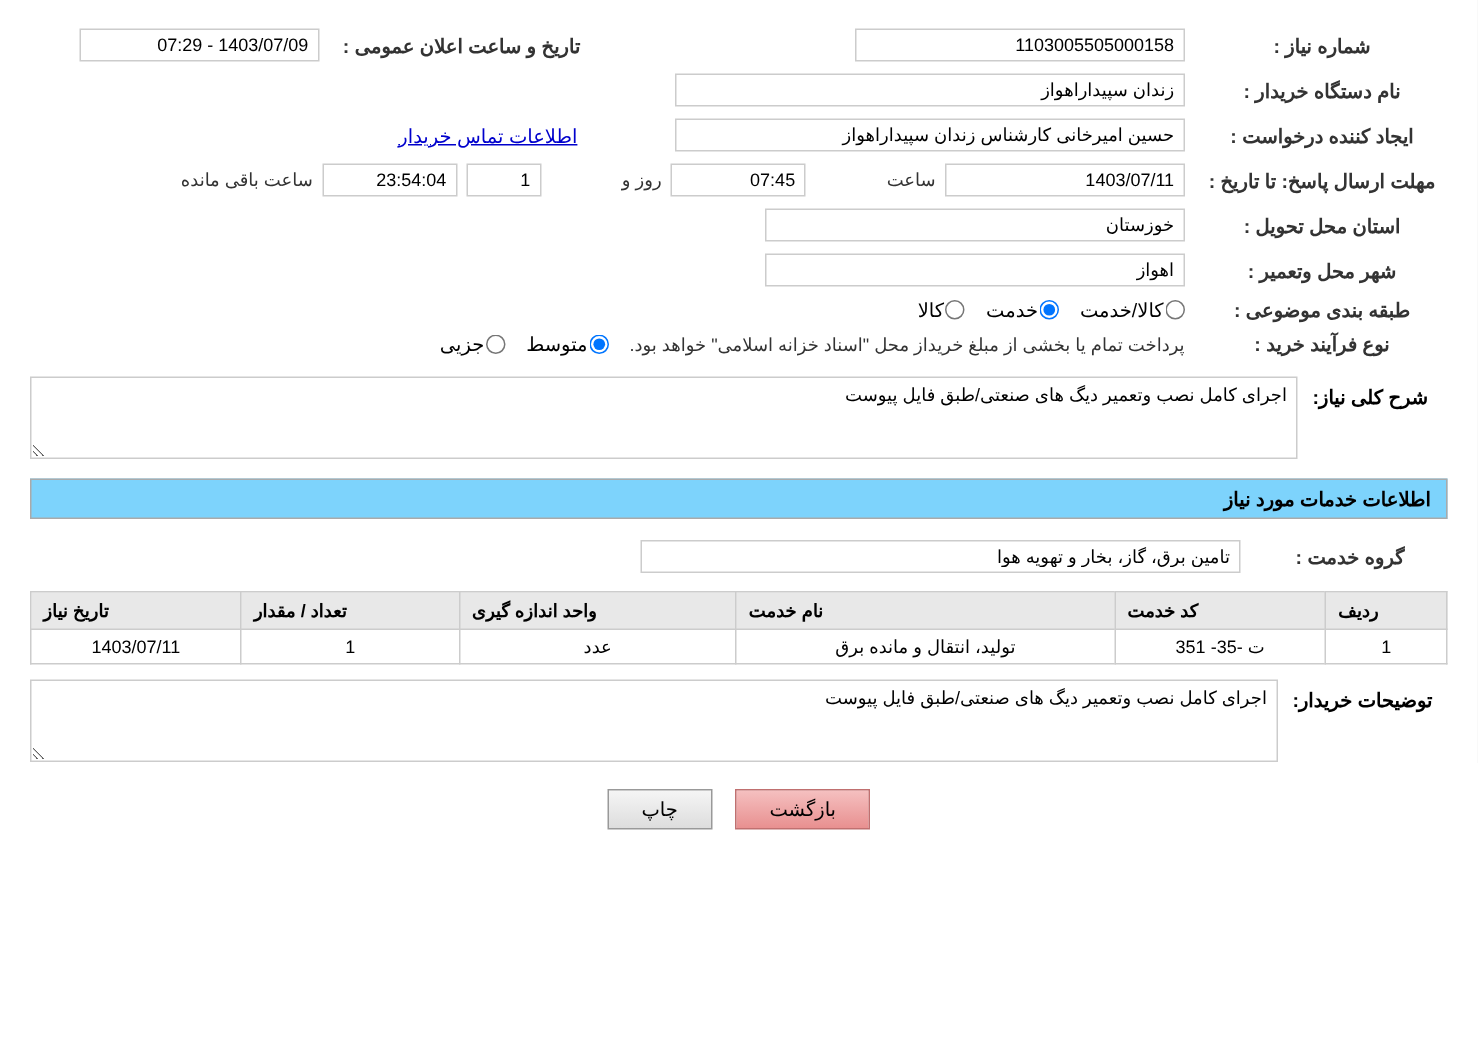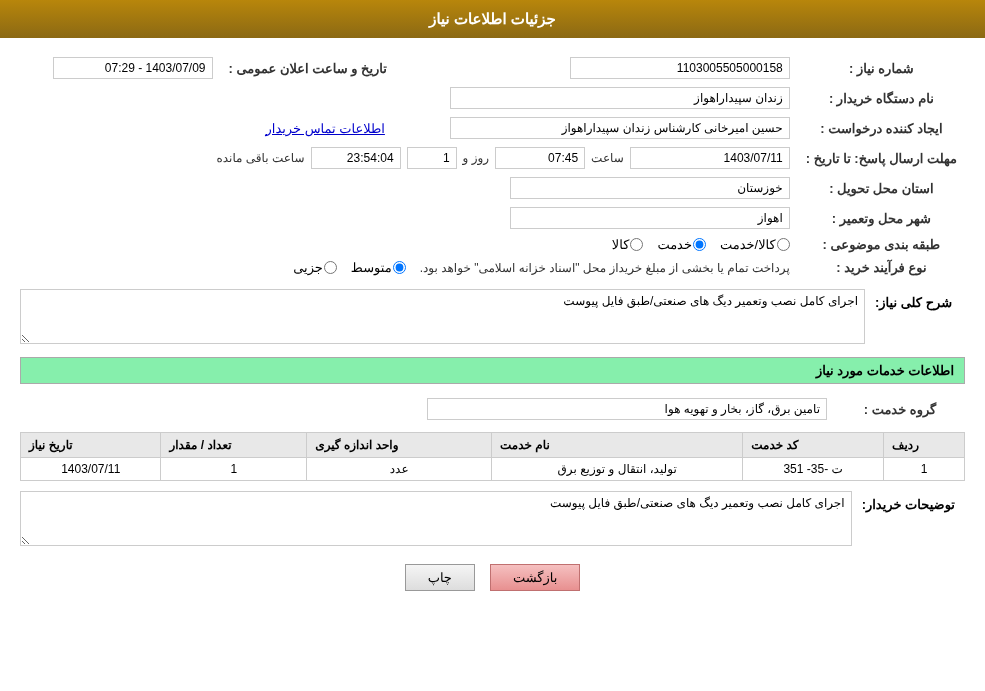--- a/index.html
+++ b/index.html
@@ -20,21 +20,21 @@
       color: #fff;
       text-align: center;
       padding: 10px 20px;
       font-size: 15px;
       font-weight: bold;
     }
     .content-area {
       padding: 15px 20px;
     }
     .section-title {
-      background: #86efac;
+      background: #7dd3fc;
       border: 1px solid #aaa;
       padding: 5px 10px;
       font-weight: bold;
       margin-bottom: 10px;
       font-size: 13px;
     }
     .info-table {
       width: 100%;
       border-collapse: collapse;
       margin-bottom: 10px;
@@ -166,30 +166,28 @@
     .btn-print {
       background: linear-gradient(to bottom, #f5f5f5, #ddd);
     }
     .btn-back {
       background: linear-gradient(to bottom, #f5c0c0, #e89090);
       border-color: #c07070;
     }
     .inline-label {
       font-size: 12px;
       color: #333;
+      margin-left: 48px;
     }
   </style>
 </head>
 <body>
 
 <div class="page-wrapper">
 
-  <div class="header-bar">
-    <span>جزئیات اطلاعات نیاز</span>
-  </div>
 
   <div class="content-area">
 
     <table class="info-table">
       <tbody>
           <tr>
         <td class="label-cell">شماره نیاز :</td>
         <td class="value-cell">
           <input class="input-box input-wide" type="text" readonly="" value="1103005505000158" style="">
         </td>
@@ -306,21 +304,21 @@
           <th>نام خدمت</th>
           <th>واحد اندازه گیری</th>
           <th>تعداد / مقدار</th>
           <th>تاریخ نیاز</th>
         </tr>
       </thead>
       <tbody id="services-tbody">
       <tr>
             <td>1</td>
             <td>ت -35- 351</td>
-            <td>تولید، انتقال و توزیع برق</td>
+            <td>تولید، انتقال و مانده برق</td>
             <td>عدد</td>
             <td>1</td>
             <td>1403/07/11</td>
           </tr>
         </tbody>
     </table>
 
     <div class="tozih-row">
       <div class="tozih-label">توضیحات خریدار:</div>
       <div style="flex:1;">

